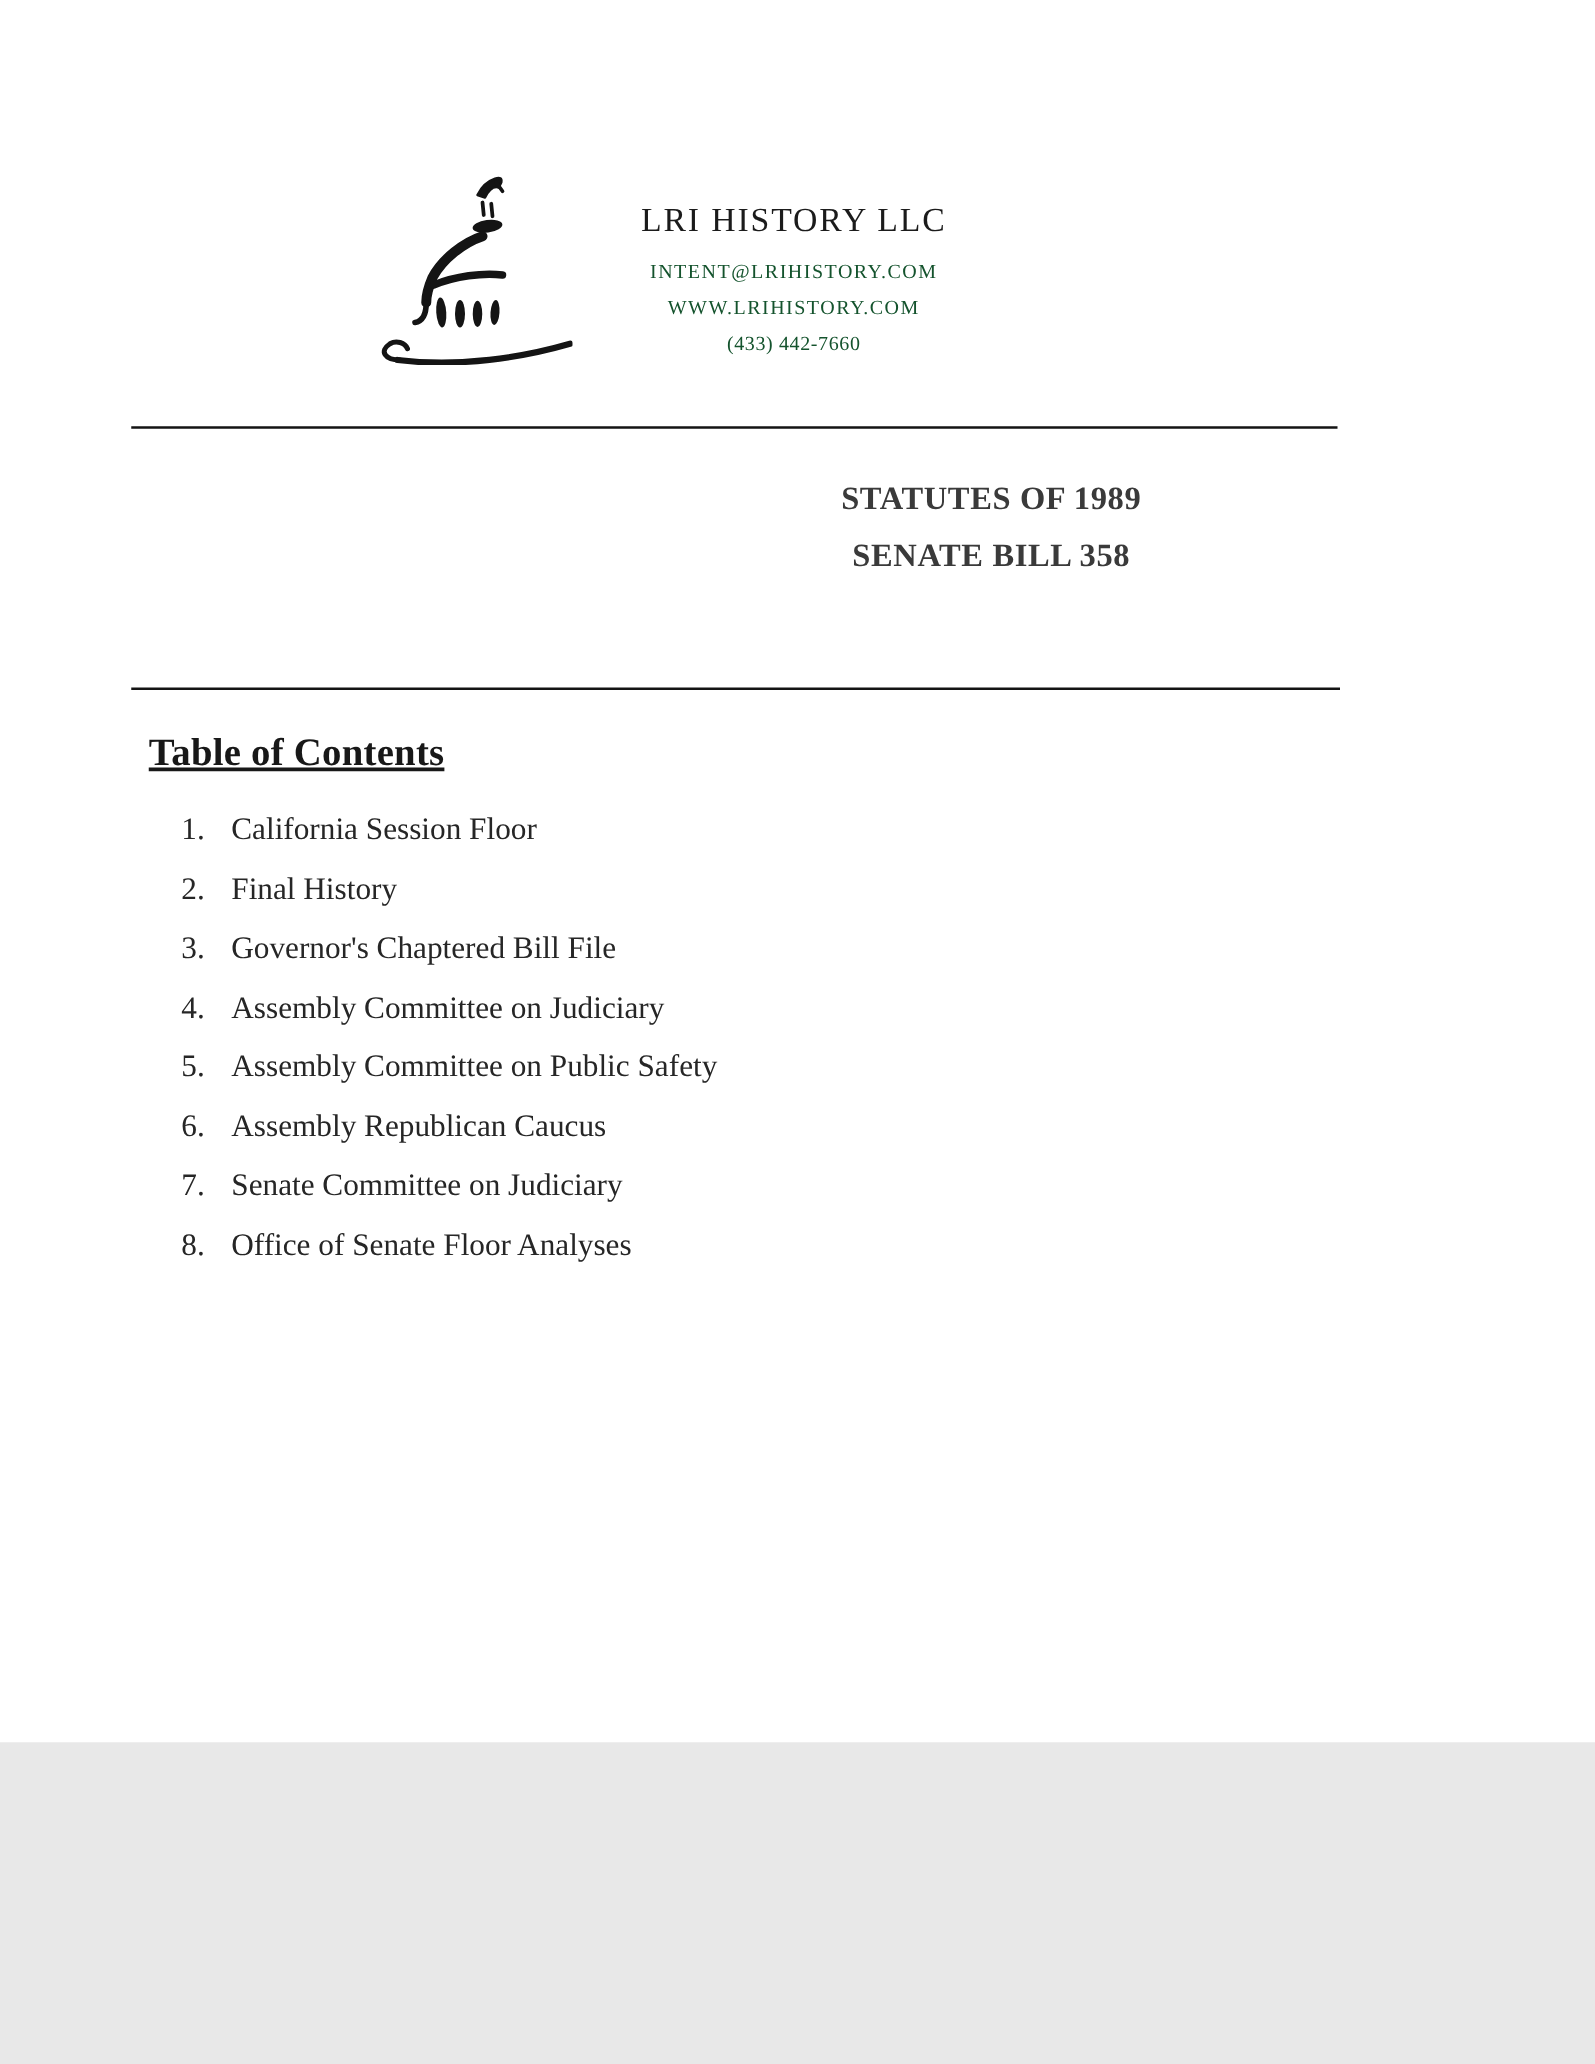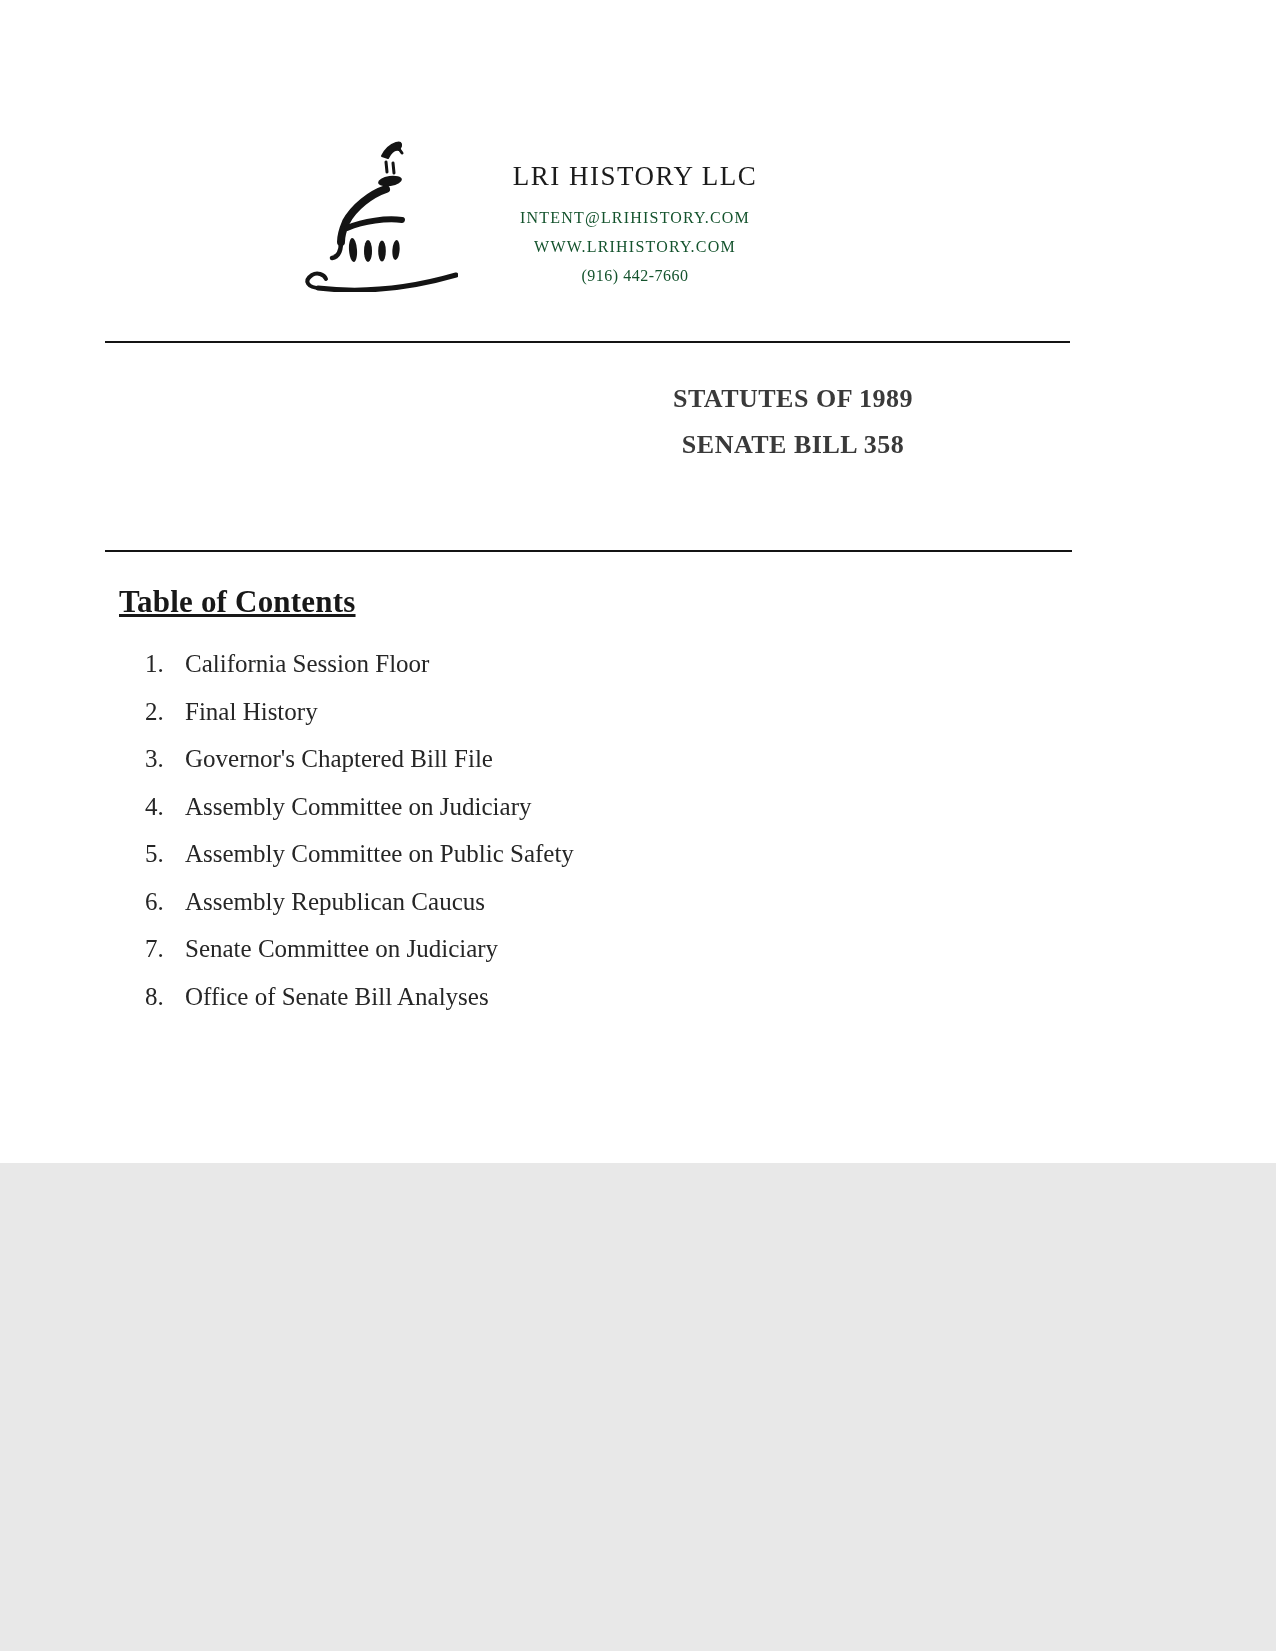--- a/index.html
+++ b/index.html
@@ -1,19 +1,19 @@
 <!DOCTYPE html>
 <html><head>
 <meta charset="utf-8">
 <style>
   html, body { margin: 0; padding: 0; background: #e8e8e8; }
   .page {
     position: relative;
     width: 1276px;
-    height: 1163px;
+    height: 1394px;
     margin: 0 auto;
     background: #ffffff;
     font-family: "Liberation Serif", "DejaVu Serif", serif;
     color: #1f1f1f;
     overflow: hidden;
   }
   .abs { position: absolute; }
 
   
   .logo { left: 298px; top: 132px; width: 160px; height: 160px; }
@@ -106,21 +106,21 @@
         <path d="M22,156 C10,156 5,149 14,143 C19,140 26,142 28,147" stroke-width="4"></path>
         <path d="M20,156 C70,162 120,154 158,143" stroke-width="5"></path>
       </g>
     </svg>
   </div>
 
   <div class="abs header-text">
     <div class="company-name">LRI HISTORY LLC</div>
     <div class="contact-line">INTENT@LRIHISTORY.COM</div>
     <div class="contact-line">WWW.LRIHISTORY.COM</div>
-    <div class="contact-line phone">(916) 442-7660</div>
+    <div class="contact-line phone">(433) 442-7660</div>
   </div>
 
   <div class="abs rule rule-top"></div>
 
   <div class="abs statutes">
     <div class="line">STATUTES OF 1989</div>
     <div class="line">SENATE BILL 358</div>
   </div>
 
   <div class="abs rule rule-mid"></div>
@@ -151,17 +151,17 @@
     <li class="toc-item">
       <span class="toc-num">6.</span>
       <span class="toc-label">Assembly Republican Caucus</span>
     </li>
     <li class="toc-item">
       <span class="toc-num">7.</span>
       <span class="toc-label">Senate Committee on Judiciary</span>
     </li>
     <li class="toc-item">
       <span class="toc-num">8.</span>
-      <span class="toc-label">Office of Senate Bill Analyses</span>
+      <span class="toc-label">Office of Senate Floor Analyses</span>
     </li>
   </ol>
 
 </div>
 
 </body></html>

